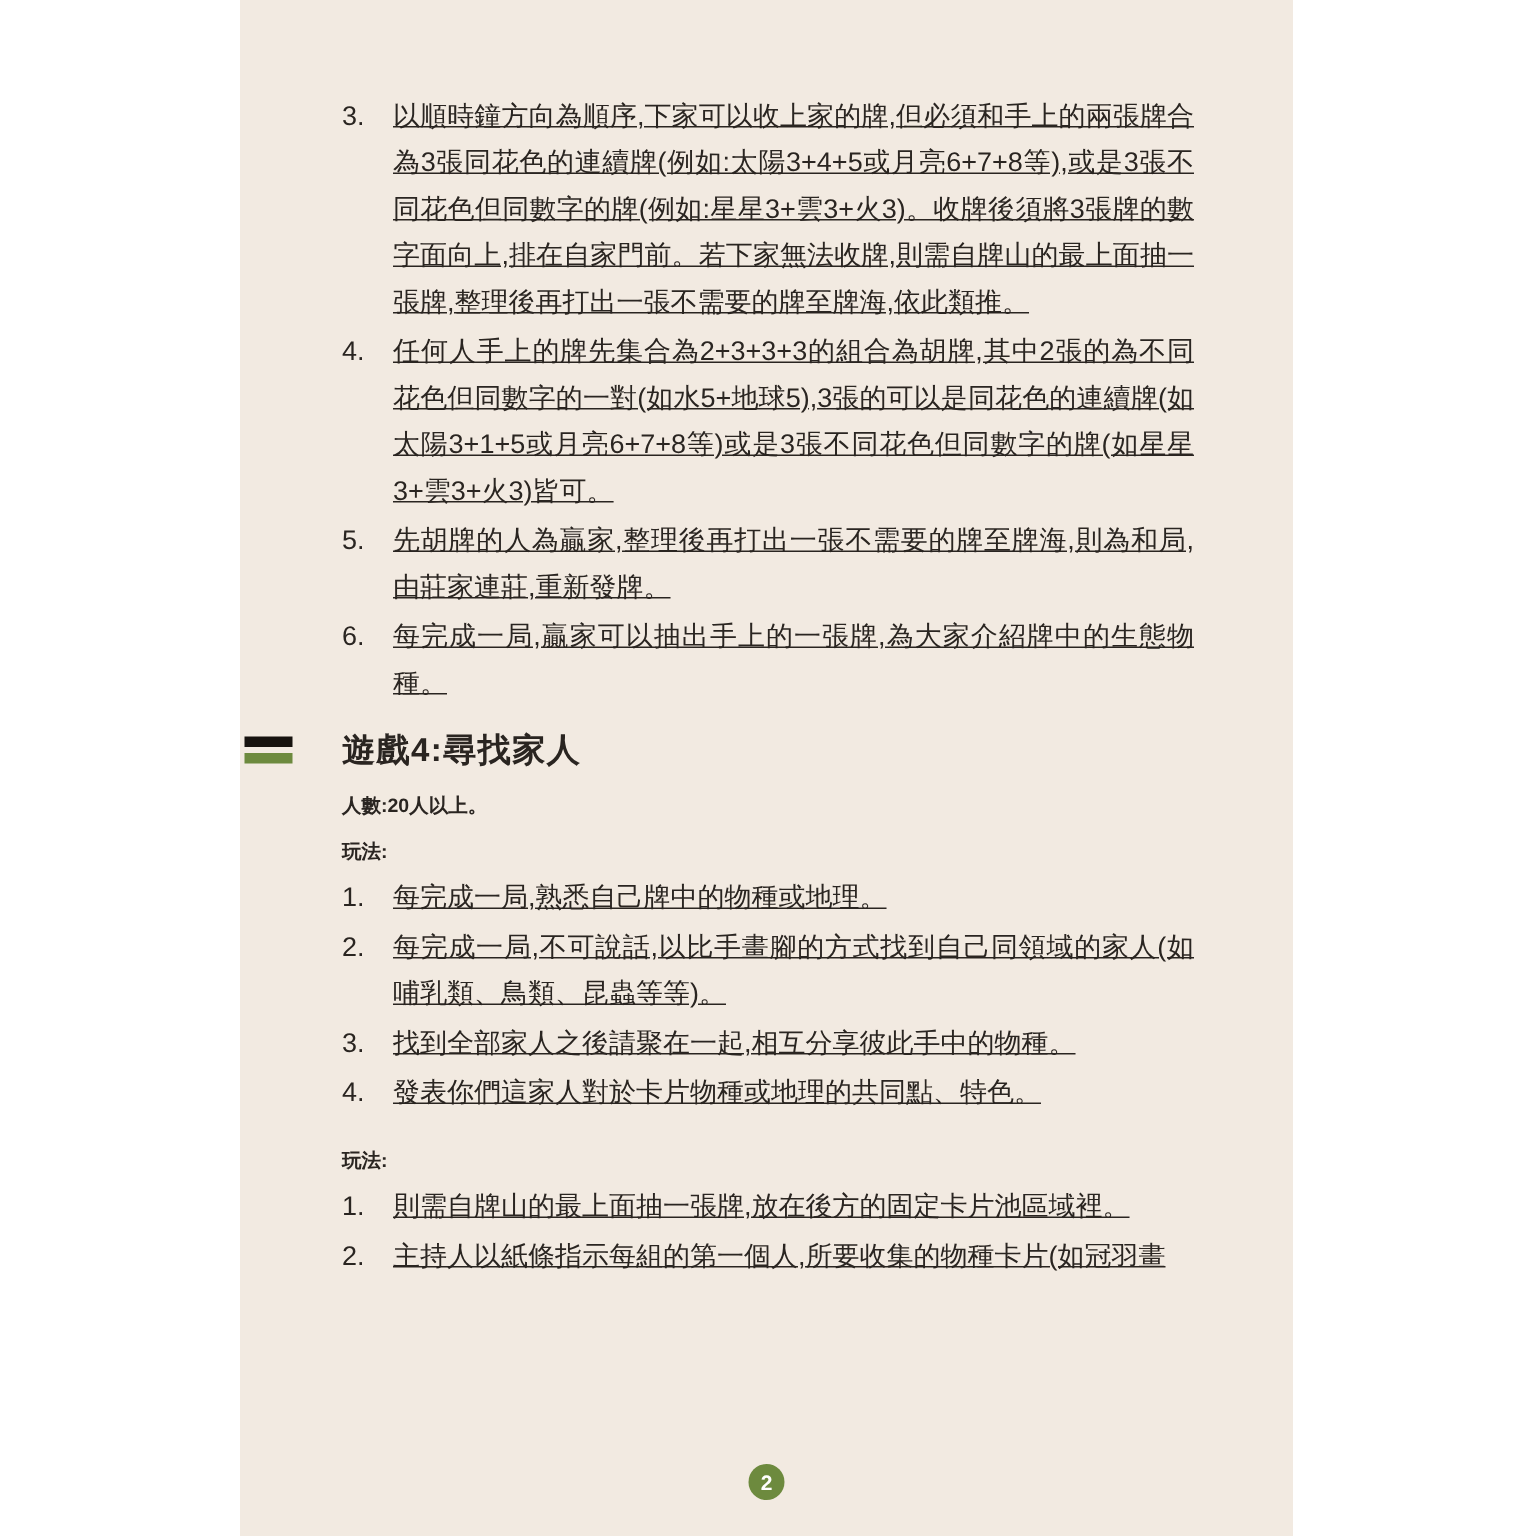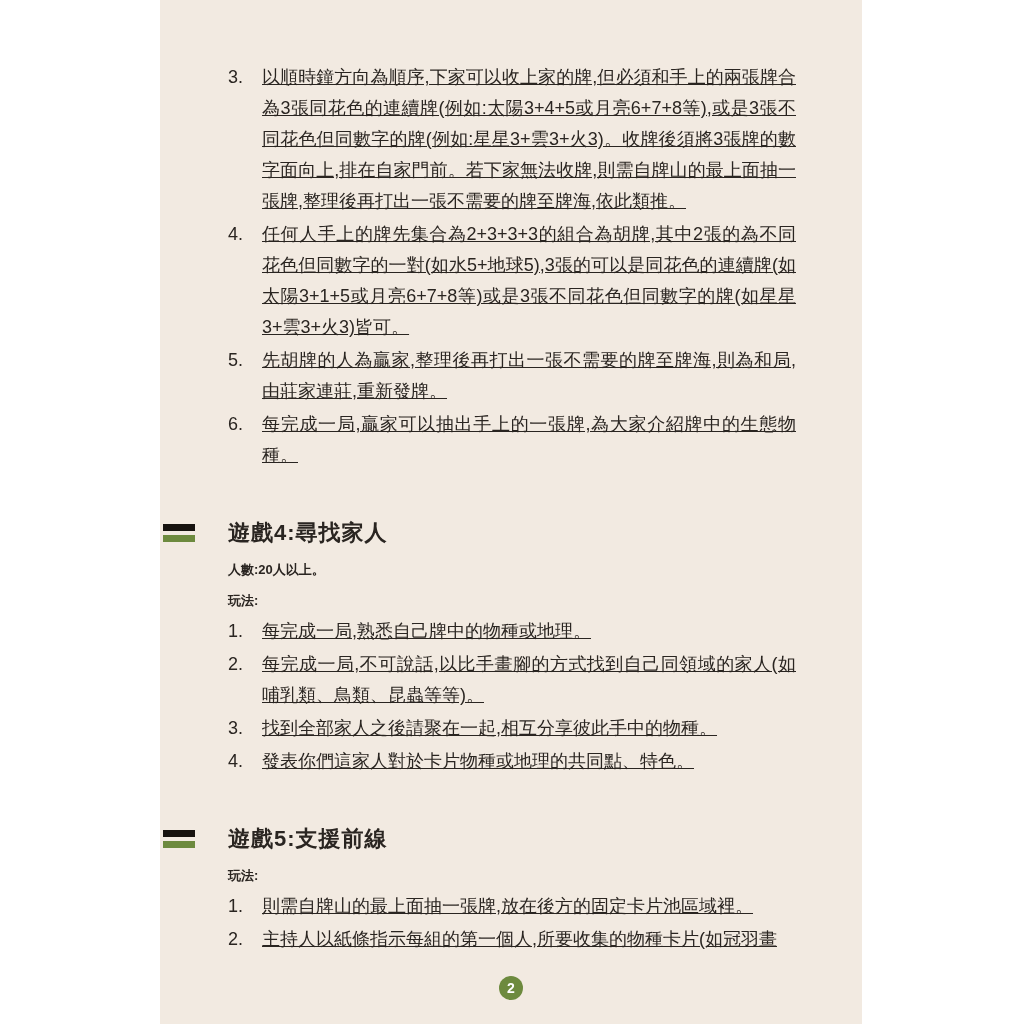--- a/index.html
+++ b/index.html
@@ -43,21 +43,21 @@
     font-size: 18px;
     line-height: 31px;
   }
   .step .txt {
     flex: 1;
     font-size: 18px;
     line-height: 31px;
     text-align: justify;
     text-decoration: underline;
   }
-  .section { margin-top: 47px; }
+  .section { margin-top: 14px; }
   .section-header {
     position: relative;
     font-size: 22px;
     font-weight: bold;
     line-height: 30px;
     margin-bottom: 6px;
     letter-spacing: 1px;
   }
   .marker {
     position: absolute;
@@ -141,27 +141,20 @@
             <span class="txt">找到全部家人之後請聚在一起,相互分享彼此手中的物種。</span>
           </li>
           <li class="step">
             <span class="num">4.</span>
             <span class="txt">發表你們這家人對於卡片物種或地理的共同點、特色。</span>
           </li>
         </ol>
       </div>
 
       <div class="section">
-        <div class="section-header">
-          <span class="marker">
-            <span class="bar bar-black"></span>
-            <span class="bar bar-green"></span>
-          </span>
-          <span>遊戲5:支援前線</span>
-        </div>
         <div class="meta-line">玩法:</div>
         <ol class="steps">
           <li class="step">
             <span class="num">1.</span>
             <span class="txt">則需自牌山的最上面抽一張牌,放在後方的固定卡片池區域裡。</span>
           </li>
           <li class="step">
             <span class="num">2.</span>
             <span class="txt">主持人以紙條指示每組的第一個人,所要收集的物種卡片(如冠羽畫</span>
           </li>

